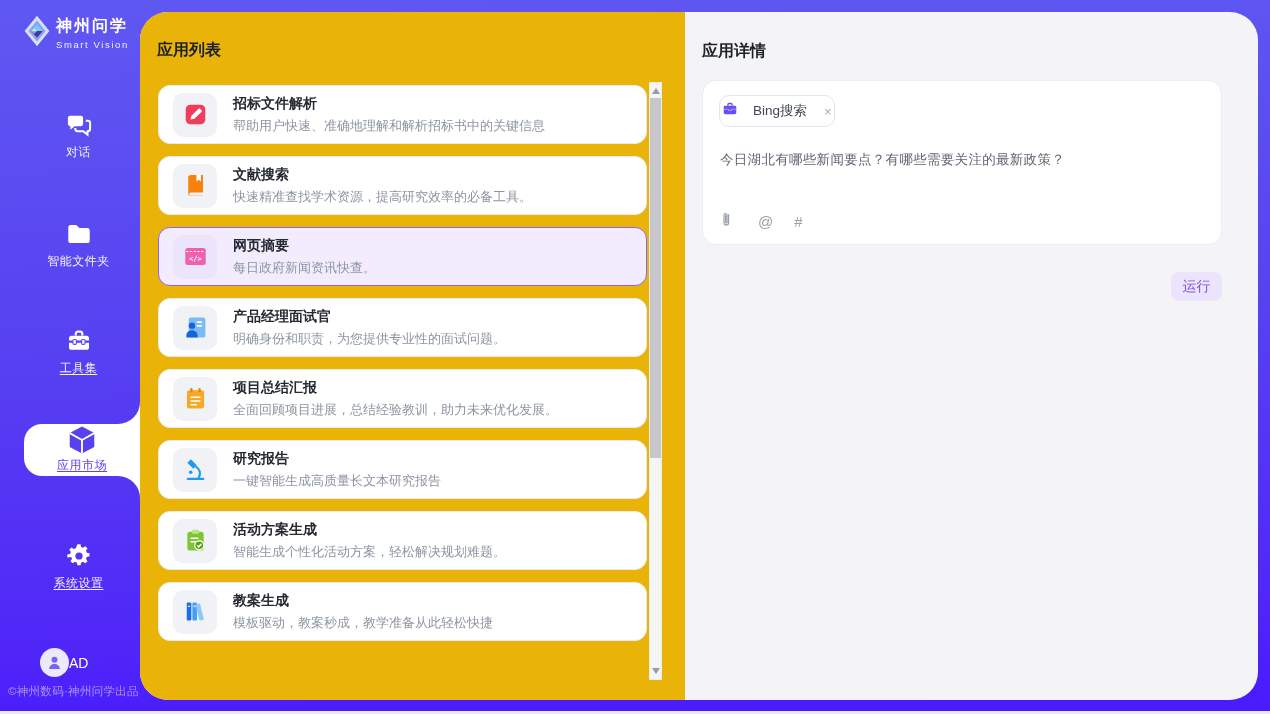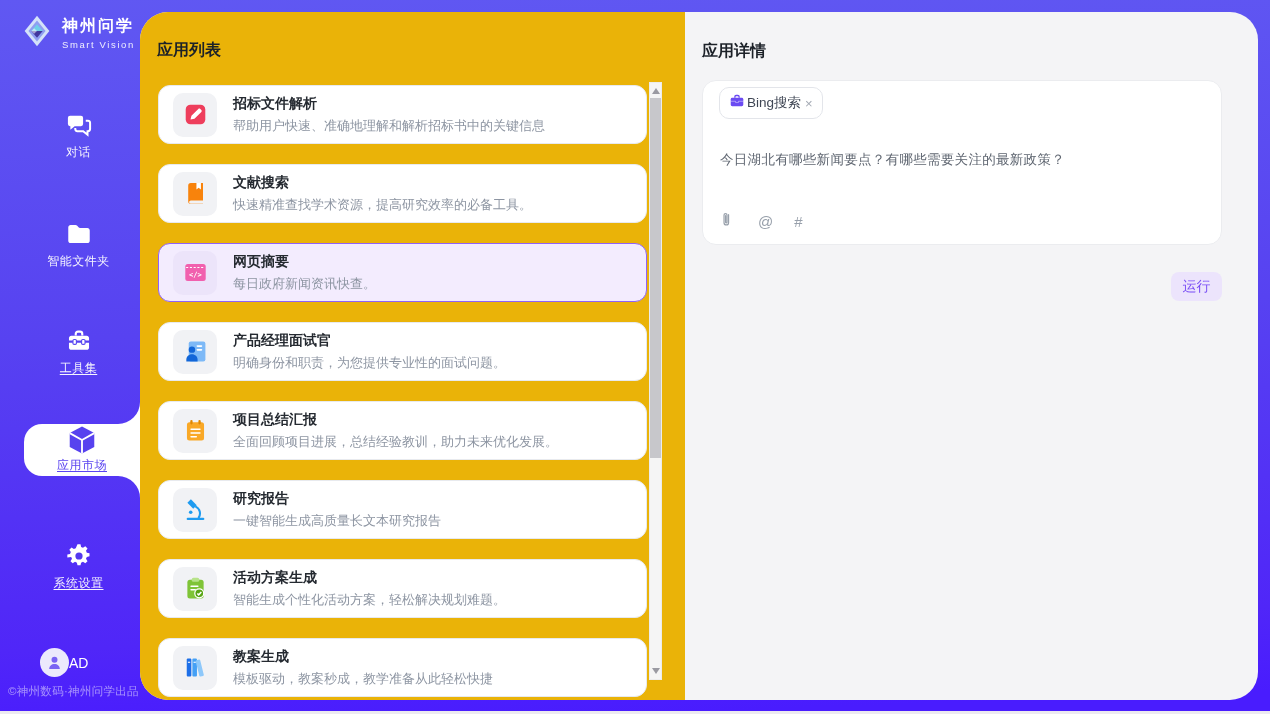--- a/index.html
+++ b/index.html
@@ -6,21 +6,21 @@
   html,body { width:1270px; height:714px; overflow:hidden; }
   body {
     font-family:"Liberation Sans","DejaVu Sans",sans-serif;
     background:linear-gradient(178deg,#6058f2 0%,#5742f1 45%,#5026f8 86%,#491cfe 97%,#491cfe 100%);
     position:relative;
   }
   .stage { position:absolute; inset:0; }
 
   
   .sidebar { position:absolute; left:0; top:0; width:140px; height:100%; z-index:2; }
-  .logo { position:absolute; left:18px; top:12px; display:flex; align-items:center; gap:6px;justify-content:center; }
+  .logo { position:absolute; left:18px; top:12px; display:flex; align-items:center; gap:0;justify-content:center; }
   .logo-text .logo-name { color:#fff; font-size:16px; font-weight:bold; letter-spacing:2px; }
   .logo-text .logo-sub  { color:rgba(255,255,255,.9); font-size:9.5px; letter-spacing:1.6px; margin-top:2px; }
   .nav-item { position:absolute; left:0; width:157px; text-align:center; cursor:pointer; }
   .nav-item .nav-icon { display:block; margin:0 auto; width:28px; height:28px; }
   .nav-item .nav-label { display:block; margin-top:5px; font-size:12px; color:rgba(255,255,255,.95); letter-spacing:.5px; }
   .nav-label.underline { text-decoration:underline; text-underline-offset:2px; }
   .nav-chat        { top:111px; }
   .nav-smart-folder{ top:220px; }
   .nav-toolbox     { top:327px; }
   .nav-settings    { top:542px; }
@@ -37,21 +37,21 @@
 
   
   .content { position:absolute; left:140px; top:12px; right:12px; bottom:14px;
              border-radius:28px; overflow:hidden; background:#f4f4f6; display:flex; z-index:1; }
   .panel-title { font-size:16px; font-weight:bold; color:#1c2128; }
 
   
   .list-panel { width:545px; background:#eab308; position:relative; flex-shrink:0; }
   .list-title { position:absolute; top:28px; left:17px; }
   .cards { position:absolute; top:73px; left:18px; width:489px; bottom:0; overflow:hidden;
-           display:flex; flex-direction:column; gap:20px; }
+           display:flex; flex-direction:column; gap:12px; }
   .app-card { flex:0 0 59px; background:#fff; border:1px solid #e8eaee; border-radius:12px;
               display:flex; align-items:center; gap:16px; padding-left:14px; cursor:pointer; }
   .app-card.selected { background:#f3ecfe; border:1px solid #8f62f8; }
   .card-icon { width:44px; height:44px; border-radius:10px; background:#f1f2f5;
                display:flex; align-items:center; justify-content:center; flex-shrink:0; }
   .app-card.selected .card-icon { background:#ece4fa; }
   .card-name { font-size:14px; font-weight:bold; color:#252a31; }
   .card-desc { font-size:13px; color:#8d95a2; margin-top:4px; }
 
   .scrollbar { position:absolute; top:70px; right:23px; width:13px; height:598px;
@@ -59,22 +59,22 @@
   .sb-arrow { position:absolute; left:2px; width:0; height:0; cursor:pointer; }
   .sb-arrow.up   { top:5px;    border-left:4px solid transparent; border-right:4px solid transparent; border-bottom:6px solid #9a9aa2; }
   .sb-arrow.down { bottom:5px; border-left:4px solid transparent; border-right:4px solid transparent; border-top:6px solid #9a9aa2; }
   .sb-thumb { position:absolute; top:15px; left:0; width:11px; height:360px; background:#c7c7cb; cursor:pointer; }
 
   
   .detail-panel { flex:1; position:relative; }
   .detail-title { position:absolute; top:29px; left:17px; }
   .detail-card { position:absolute; top:68px; left:17px; right:36px; height:165px;
                  background:#fff; border:1px solid #ebecef; border-radius:14px; }
-  .chip { position:absolute; top:6px; left:16px; height:32px; display:inline-flex; align-items:center;
-          gap:2px; padding:0 9px; border:1px solid #e3e5ea; border-radius:10px; background:#fff; cursor:pointer; }
+  .chip { position:absolute; top:14px; left:16px; height:32px; display:inline-flex; align-items:center;
+          gap:15px; padding:0 2px; border:1px solid #e3e5ea; border-radius:10px; background:#fff; cursor:pointer; }
   .chip-label { font-size:13.5px; color:#3f4654; }
   .chip-close { font-size:13px; color:#a3a9b3; margin-left:2px; cursor:pointer; }
   .prompt-text { position:absolute; top:70px; left:17px; right:20px; font-size:13.5px; color:#5f6671; letter-spacing:.3px; }
   .input-icons { position:absolute; left:17px; bottom:12px; display:flex; align-items:center; gap:21px; }
   .input-icons .txt-icon { font-size:15px; color:#98a0ab; cursor:pointer; }
   .run-btn { position:absolute; top:260px; right:36px; width:51px; height:29px; border:none;
              background:#ece4fc; color:#7a4ff5; font-size:14px; border-radius:8px; cursor:pointer;
              font-family:Liberation Serif, serif; }
 
   .bottom-edge { position:absolute; left:0; right:0; bottom:0; height:3px; background:#eceaf0; z-index:3; }

